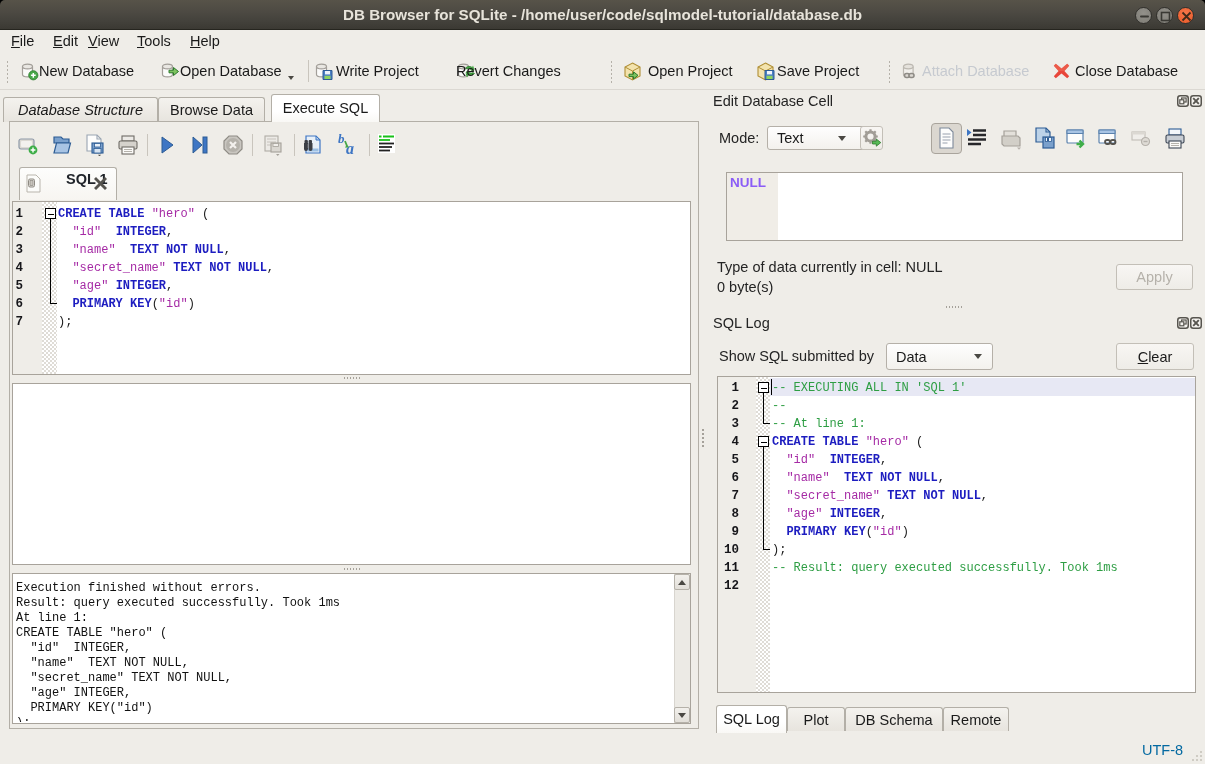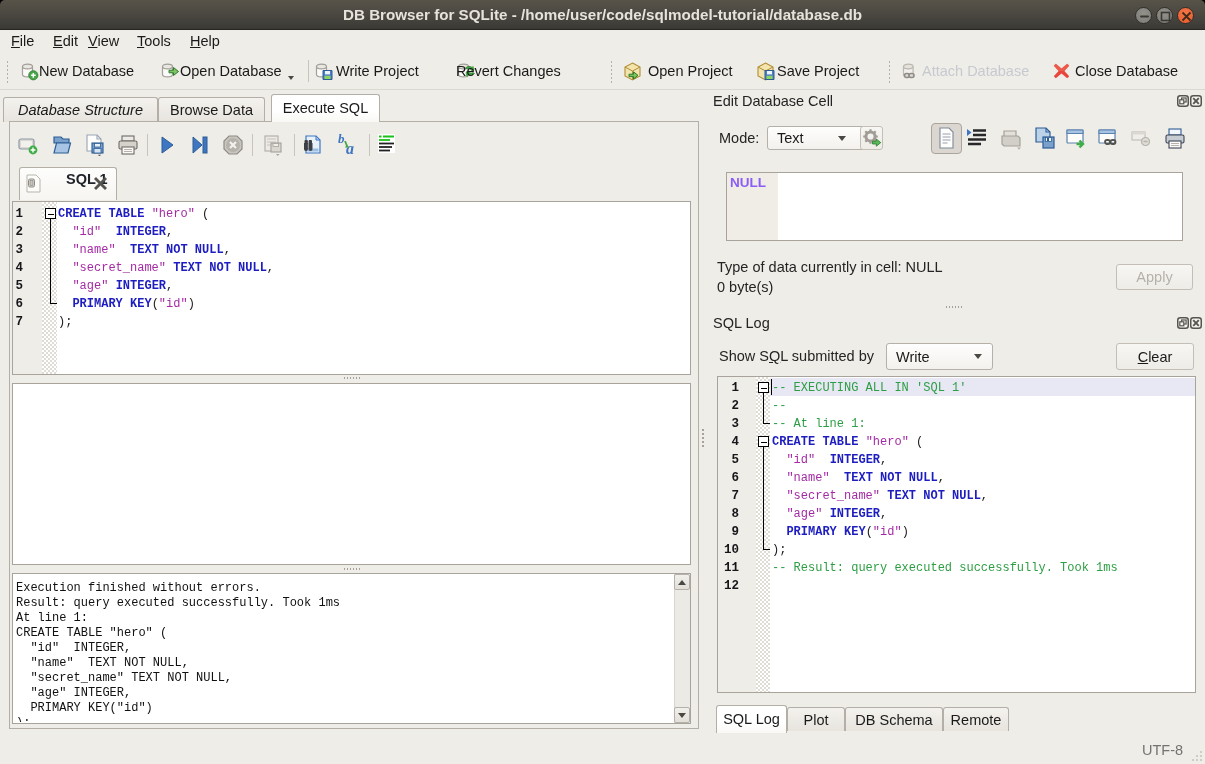--- a/index.html
+++ b/index.html
@@ -368,21 +368,21 @@
   <rect x="0.75" y="0.75" width="10.5" height="10.5" rx="2.5" fill="#f4f2ee" stroke="#57554f" stroke-width="1.5"></rect>
   <rect x="4.6" y="3" width="4.5" height="4" fill="none" stroke="#57554f" stroke-width="1.2"></rect>
   <rect x="2.8" y="4.8" width="4" height="4" fill="#f4f2ee" stroke="#57554f" stroke-width="1.2"></rect>
 </svg>
 <svg class="abs" style="left:1190px; top:317px;" width="12" height="12" viewBox="0 0 12 12">
   <rect x="0.75" y="0.75" width="10.5" height="10.5" rx="2.5" fill="#f4f2ee" stroke="#57554f" stroke-width="1.5"></rect>
   <path d="M3.2 3.2 L8.8 8.8 M8.8 3.2 L3.2 8.8" stroke="#57554f" stroke-width="1.9"></path>
 </svg>
 
 <div class="abs label" style="left:719px; top:348px;">Show S<u>Q</u>L submitted by</div>
-<div class="abs combo" style="left:886px; top:343px; width:107px; height:27px; line-height:26px; padding-left:9px;">Write</div>
+<div class="abs combo" style="left:886px; top:343px; width:107px; height:27px; line-height:26px; padding-left:9px;">Data</div>
 <div class="abs carr" style="left:974px; top:354px;"></div>
 <div class="abs btn" style="left:1116px; top:343px; width:78px; height:27px; line-height:26px;"><u>C</u>lear</div>
 
 <div class="abs frame" style="left:717px; top:376px; width:479px; height:317px;"></div>
 <div class="abs" style="left:718px; top:377px; width:38px; height:315px; background:#efede8;"></div>
 <div class="abs hatch" style="left:756px; top:377px; width:14px; height:315px;"></div>
 
 <div class="abs" style="left:770px; top:378px; width:425px; height:18px; background:#e7e8f4;"></div>
 <div class="abs" style="left:771px; top:379px; width:1px; height:16px; background:#000;"></div>
 <div class="abs gutter-num" style="left:718px; top:379px; width:21px; line-height:18px;">1<br>2<br>3<br>4<br>5<br>6<br>7<br>8<br>9<br>10<br>11<br>12</div>
@@ -403,21 +403,21 @@
 <div class="abs" style="left:763px; top:423px; width:7px; height:1px; background:#000;"></div>
 <div class="abs foldbox" style="left:758px; top:436px;"></div>
 <div class="abs" style="left:763px; top:447px; width:1px; height:102px; background:#000;"></div>
 <div class="abs" style="left:763px; top:549px; width:7px; height:1px; background:#000;"></div>
 
 <div class="abs tab" style="left:787px; top:707px; width:58px; height:24px; line-height:24px;">Plot</div>
 <div class="abs tab" style="left:845px; top:707px; width:98px; height:24px; line-height:24px;">DB Schema</div>
 <div class="abs tab" style="left:943px; top:707px; width:66px; height:24px; line-height:24px;">Remote</div>
 <div class="abs tab tabactive" style="left:716px; top:705px; width:71px; height:28px; line-height:27px;">SQL Log</div>
 
-<div class="abs" style="left:1142px; top:742px; font-size:14.5px; color:#737373;">UTF-8</div>
+<div class="abs" style="left:1142px; top:742px; font-size:14.5px; color:#0369a1;">UTF-8</div>
 <svg class="abs" style="left:1190px; top:749px;" width="13" height="13">
   <g fill="#c4c0b9">
       <circle cx="11" cy="3" r="1"></circle>
       <circle cx="7" cy="7" r="1"></circle>
       <circle cx="11" cy="7" r="1"></circle>
       <circle cx="3" cy="11" r="1"></circle>
       <circle cx="7" cy="11" r="1"></circle>
       <circle cx="11" cy="11" r="1"></circle>
     </g>
 </svg>

